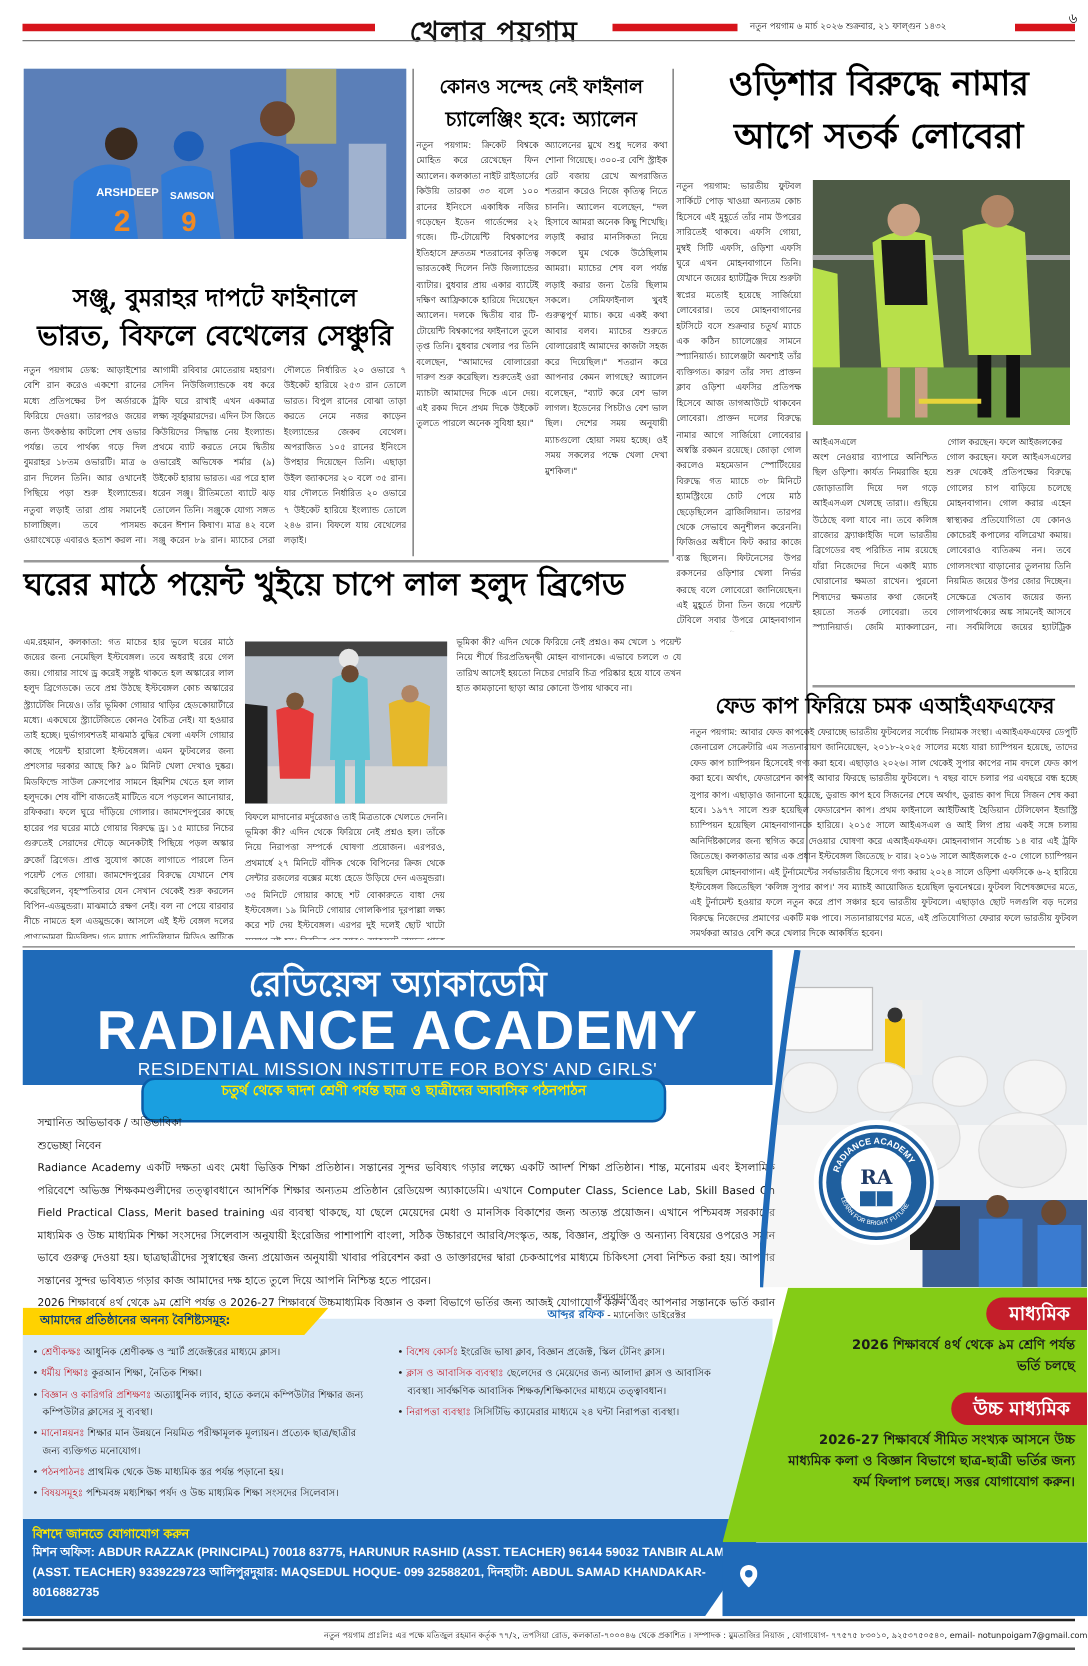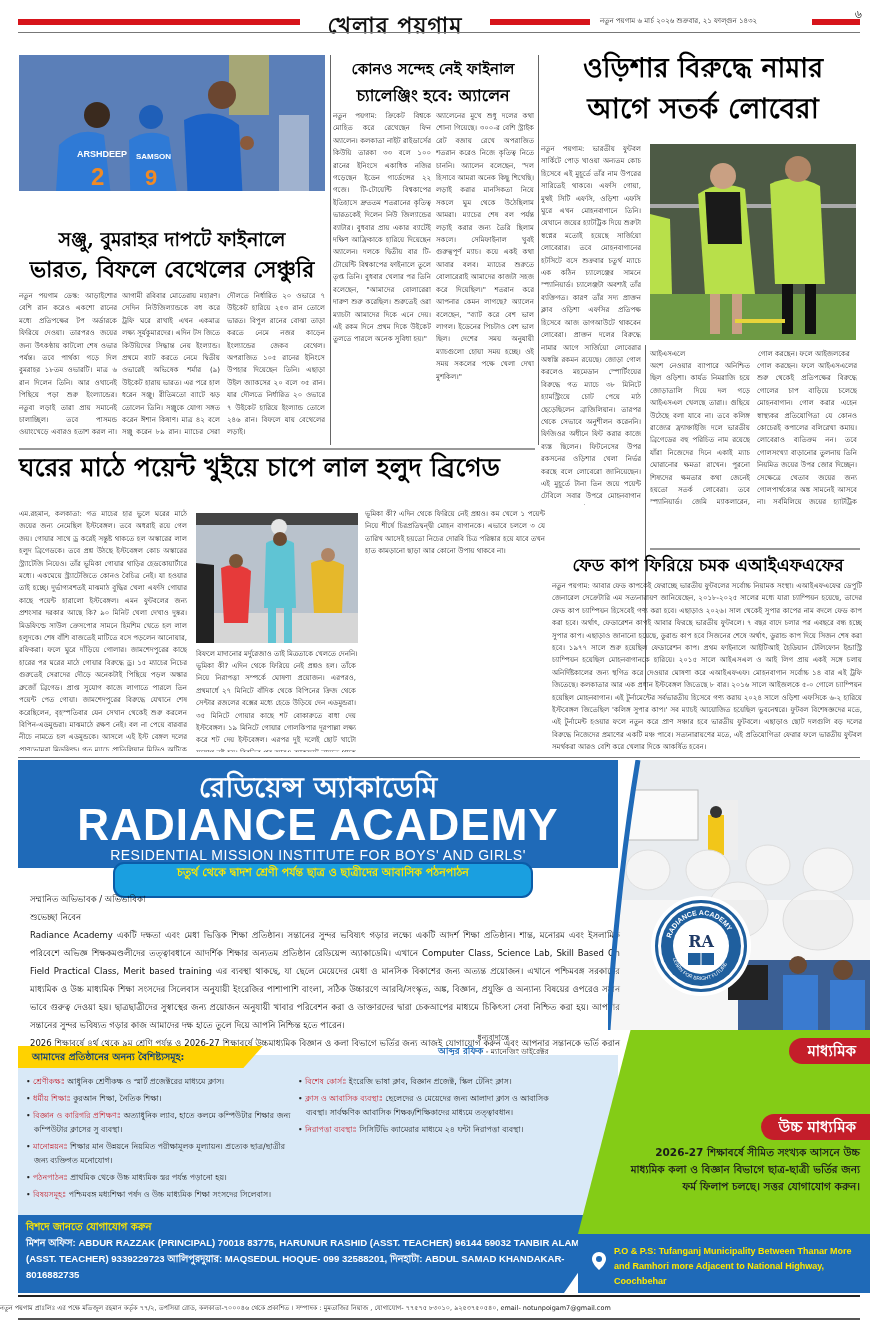--- a/index.html
+++ b/index.html
@@ -32,21 +32,21 @@
 .ad-contact{position:absolute;left:0;top:455px;width:600px;height:78px;background:#1f6ab8;clip-path:polygon(0 0,100% 0,91% 100%,0 100%)}
 .ad-contact .h{position:absolute;left:8px;top:4px;color:#ffe800;font-weight:bold;font-size:10px}
 .ad-contact .t{position:absolute;left:8px;top:20px;width:560px;color:#fff;font-weight:bold;font-size:9.6px;line-height:16px;font-family:"Liberation Sans",sans-serif}
 .ad-photo1{position:absolute;left:590px;top:0;width:262px;height:270px}
 .ad-yellow{position:absolute;left:560px;top:270px;width:292px;height:204px;background:#84cc16;clip-path:polygon(18% 0,100% 0,100% 100%,0 100%)}
 .tag-red{position:absolute;right:0;height:26px;background:#c41e2a;color:#fff;font-weight:bold;font-size:15px;line-height:26px;padding:0 14px 0 18px;border-radius:13px 0 0 13px}
 .y-text{position:absolute;right:10px;text-align:right;font-weight:bold;color:#1b1b1b;font-size:10.5px;line-height:17px}
 .ad-addr{position:absolute;left:560px;top:474px;width:292px;height:59px;background:#1f6ab8}
 .ad-addr .t{position:absolute;left:36px;top:10px;width:250px;color:#ffe800;font-size:9px;line-height:15px;font-weight:bold;font-family:"Liberation Sans",sans-serif}
 .logo{position:absolute;left:655px;top:900px;width:92px;height:92px;border-radius:50%;background:#fff;border:3px solid #1f5f9e;box-shadow:0 0 0 4px #fff}
-.footer{position:absolute;left:0;top:1303px;width:870px;text-align:left;font-size:6.5px;color:#222}
+.footer{position:absolute;left:0;top:1303px;width:870px;text-align:right;font-size:6.5px;color:#222}
 </style>
 </head>
 <body>
 
 <div class="redbar" style="left:18px;top:19px;width:282px"></div>
 <div class="masthead-title">খেলার পয়গাম</div>
 <div class="redbar" style="left:490px;top:19px;width:100px"></div>
 <div class="dateline">নতুন পয়গাম ৬ মার্চ ২০২৬ শুক্রবার, ২১ ফাল্গুন ১৪৩২</div>
 <div class="redbar" style="left:812px;top:19px;width:48px"></div>
 <div class="pagenum">৬</div>
@@ -164,21 +164,21 @@
   <div class="ad-feat-band"></div>
   <div class="ad-feat-head">আমাদের প্রতিষ্ঠানের অনন্য বৈশিষ্ট্যসমূহ:</div>
   <ul class="feat-col" style="left:8px;top:315px;width:275px">
     <li>• <span class="k">শ্রেণীকক্ষঃ</span> <span>আধুনিক শ্রেণীকক্ষ ও স্মার্ট প্রজেক্টরের মাধ্যমে ক্লাস।</span></li>
     <li>• <span class="k">ধর্মীয় শিক্ষাঃ</span> <span>কুরআন শিক্ষা, নৈতিক শিক্ষা।</span></li>
     <li>• <span class="k">বিজ্ঞান ও কারিগরি প্রশিক্ষণঃ</span> <span>অত্যাধুনিক ল্যাব, হাতে কলমে কম্পিউটার শিক্ষার জন্য কম্পিউটার ক্লাসের সু ব্যবস্থা।</span></li>
     <li>• <span class="k">মানোন্নয়নঃ</span> <span>শিক্ষার মান উন্নয়নে নিয়মিত পরীক্ষামূলক মূল্যায়ন। প্রত্যেক ছাত্র/ছাত্রীর জন্য ব্যক্তিগত মনোযোগ।</span></li>
     <li>• <span class="k">পঠনপাঠনঃ</span> <span>প্রাথমিক থেকে উচ্চ মাধ্যমিক স্তর পর্যন্ত পড়ানো হয়।</span></li>
     <li>• <span class="k">বিষয়সমূহঃ</span> <span>পশ্চিমবঙ্গ মধ্যশিক্ষা পর্ষদ ও উচ্চ মাধ্যমিক শিক্ষা সংসদের সিলেবাস।</span></li>
   </ul>
-  <ul class="feat-col" style="left:280px;top:315px;width:265px">
+  <ul class="feat-col" style="left:300px;top:315px;width:265px">
     <li>• <span class="k">বিশেষ কোর্সঃ</span> <span>ইংরেজি ভাষা ক্লাব, বিজ্ঞান প্রজেক্ট, স্কিল টেনিং ক্লাস।</span></li>
     <li>• <span class="k">ক্লাস ও আবাসিক ব্যবস্থাঃ</span> <span>ছেলেদের ও মেয়েদের জন্য আলাদা ক্লাস ও আবাসিক ব্যবস্থা। সার্বক্ষণিক আবাসিক শিক্ষক/শিক্ষিকাদের মাধ্যমে তত্ত্বাবধান।</span></li>
     <li>• <span class="k">নিরাপত্তা ব্যবস্থাঃ</span> <span>সিসিটিভি ক্যামেরার মাধ্যমে ২৪ ঘন্টা নিরাপত্তা ব্যবস্থা।</span></li>
   </ul>
 
   <div class="ad-contact">
     <div class="h">বিশদে জানতে যোগাযোগ করুন</div>
     <div class="t">মিশন অফিস: ABDUR RAZZAK (PRINCIPAL) 70018 83775, HARUNUR RASHID (ASST. TEACHER) 96144 59032 TANBIR ALAM (ASST. TEACHER) 9339229723 আলিপুরদুয়ার: MAQSEDUL HOQUE- 099 32588201, দিনহাটা: ABDUL SAMAD KHANDAKAR- 8016882735</div>
   </div>
 
@@ -210,30 +210,30 @@
         <circle cx="235" cy="210" r="10" fill="#6b4a33"></circle>
         <rect x="175" y="215" width="35" height="55" fill="#3a7bd0"></rect>
         <rect x="222" y="220" width="35" height="50" fill="#3a7bd0"></rect>
       </g>
       <path d="M30 0 Q10 120 0 270" stroke="#1f6ab8" stroke-width="5" fill="none"></path>
     </svg>
   </div>
 
   <div class="ad-yellow">
     <div class="tag-red" style="top:8px">মাধ্যমিক</div>
+    <div class="y-text" style="top:38px;width:180px">2026 শিক্ষাবর্ষে ৪র্থ থেকে ৯ম শ্রেণি পর্যন্ত ভর্তি চলছে</div>
     <div class="tag-red" style="top:84px">উচ্চ মাধ্যমিক</div>
     <div class="y-text" style="top:114px;width:240px">2026-27 শিক্ষাবর্ষে সীমিত সংখ্যক আসনে উচ্চ মাধ্যমিক কলা ও বিজ্ঞান বিভাগে ছাত্র-ছাত্রী ভর্তির জন্য ফর্ম ফিলাপ চলছে। সত্তর যোগাযোগ করুন।</div>
   </div>
 
   <div class="ad-addr">
     <svg width="14" height="18" viewBox="0 0 14 18" style="position:absolute;left:14px;top:18px">
       <path d="M7 0 C3 0 0 3 0 7 C0 12 7 18 7 18 C7 18 14 12 14 7 C14 3 11 0 7 0 Z" fill="#fff"></path>
       <circle cx="7" cy="7" r="3" fill="#1f6ab8"></circle>
     </svg>
-    <div class="t">P.O &amp; P.S: Tufanganj Municipality Between Thanar More and Ramhori more Adjacent to National Highway, Coochbehar</div>
   </div>
 </div>
 
 <div class="logo">
   <svg width="86" height="86" viewBox="0 0 86 86">
     <defs>
         <path id="arc" d="M12 43 A31 31 0 0 1 74 43"></path>
         <path id="arc2" d="M14 48 A29 29 0 0 0 72 48"></path>
       </defs>
     <circle cx="43" cy="43" r="40" fill="#1f5f9e"></circle>

